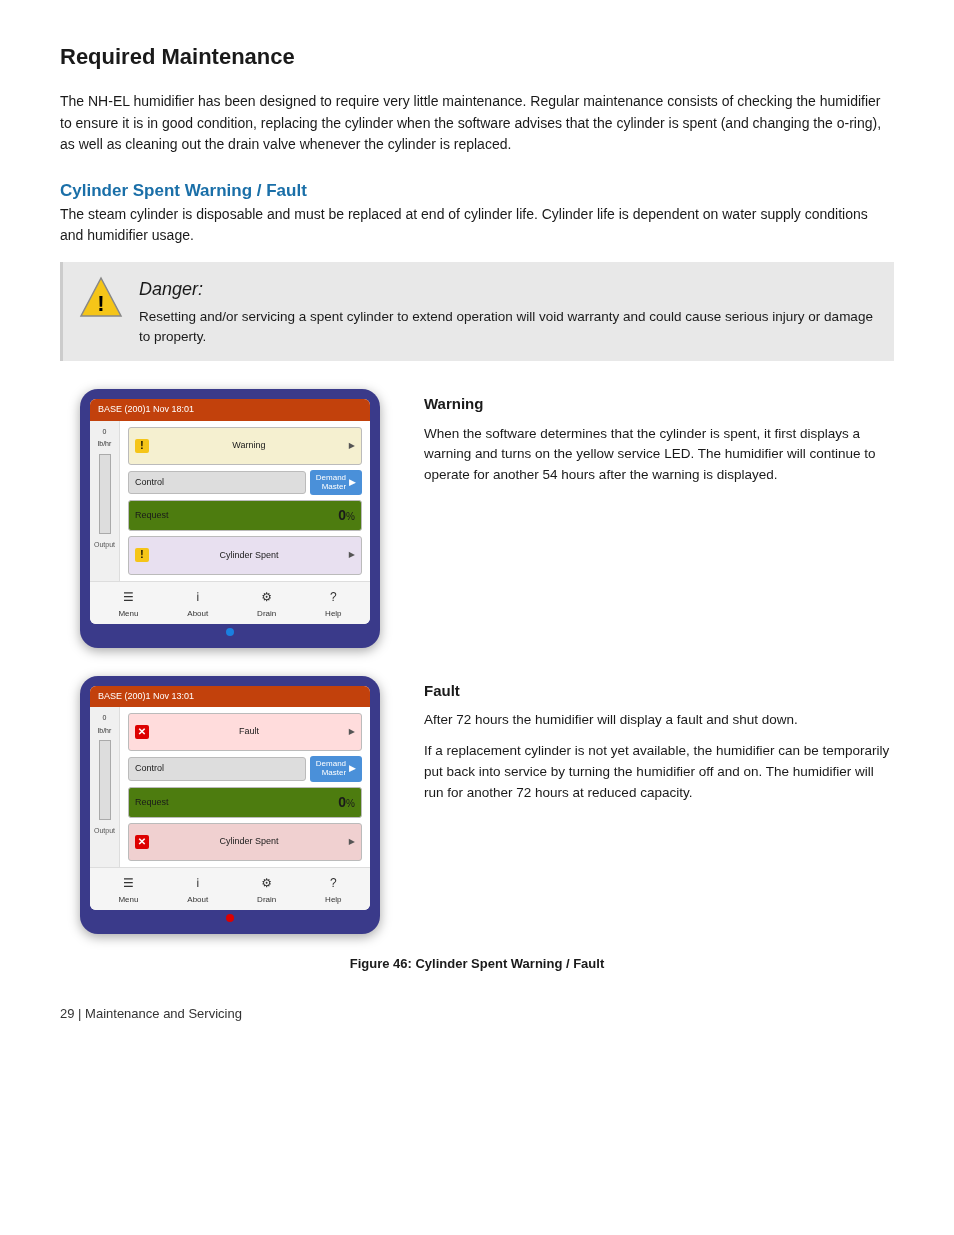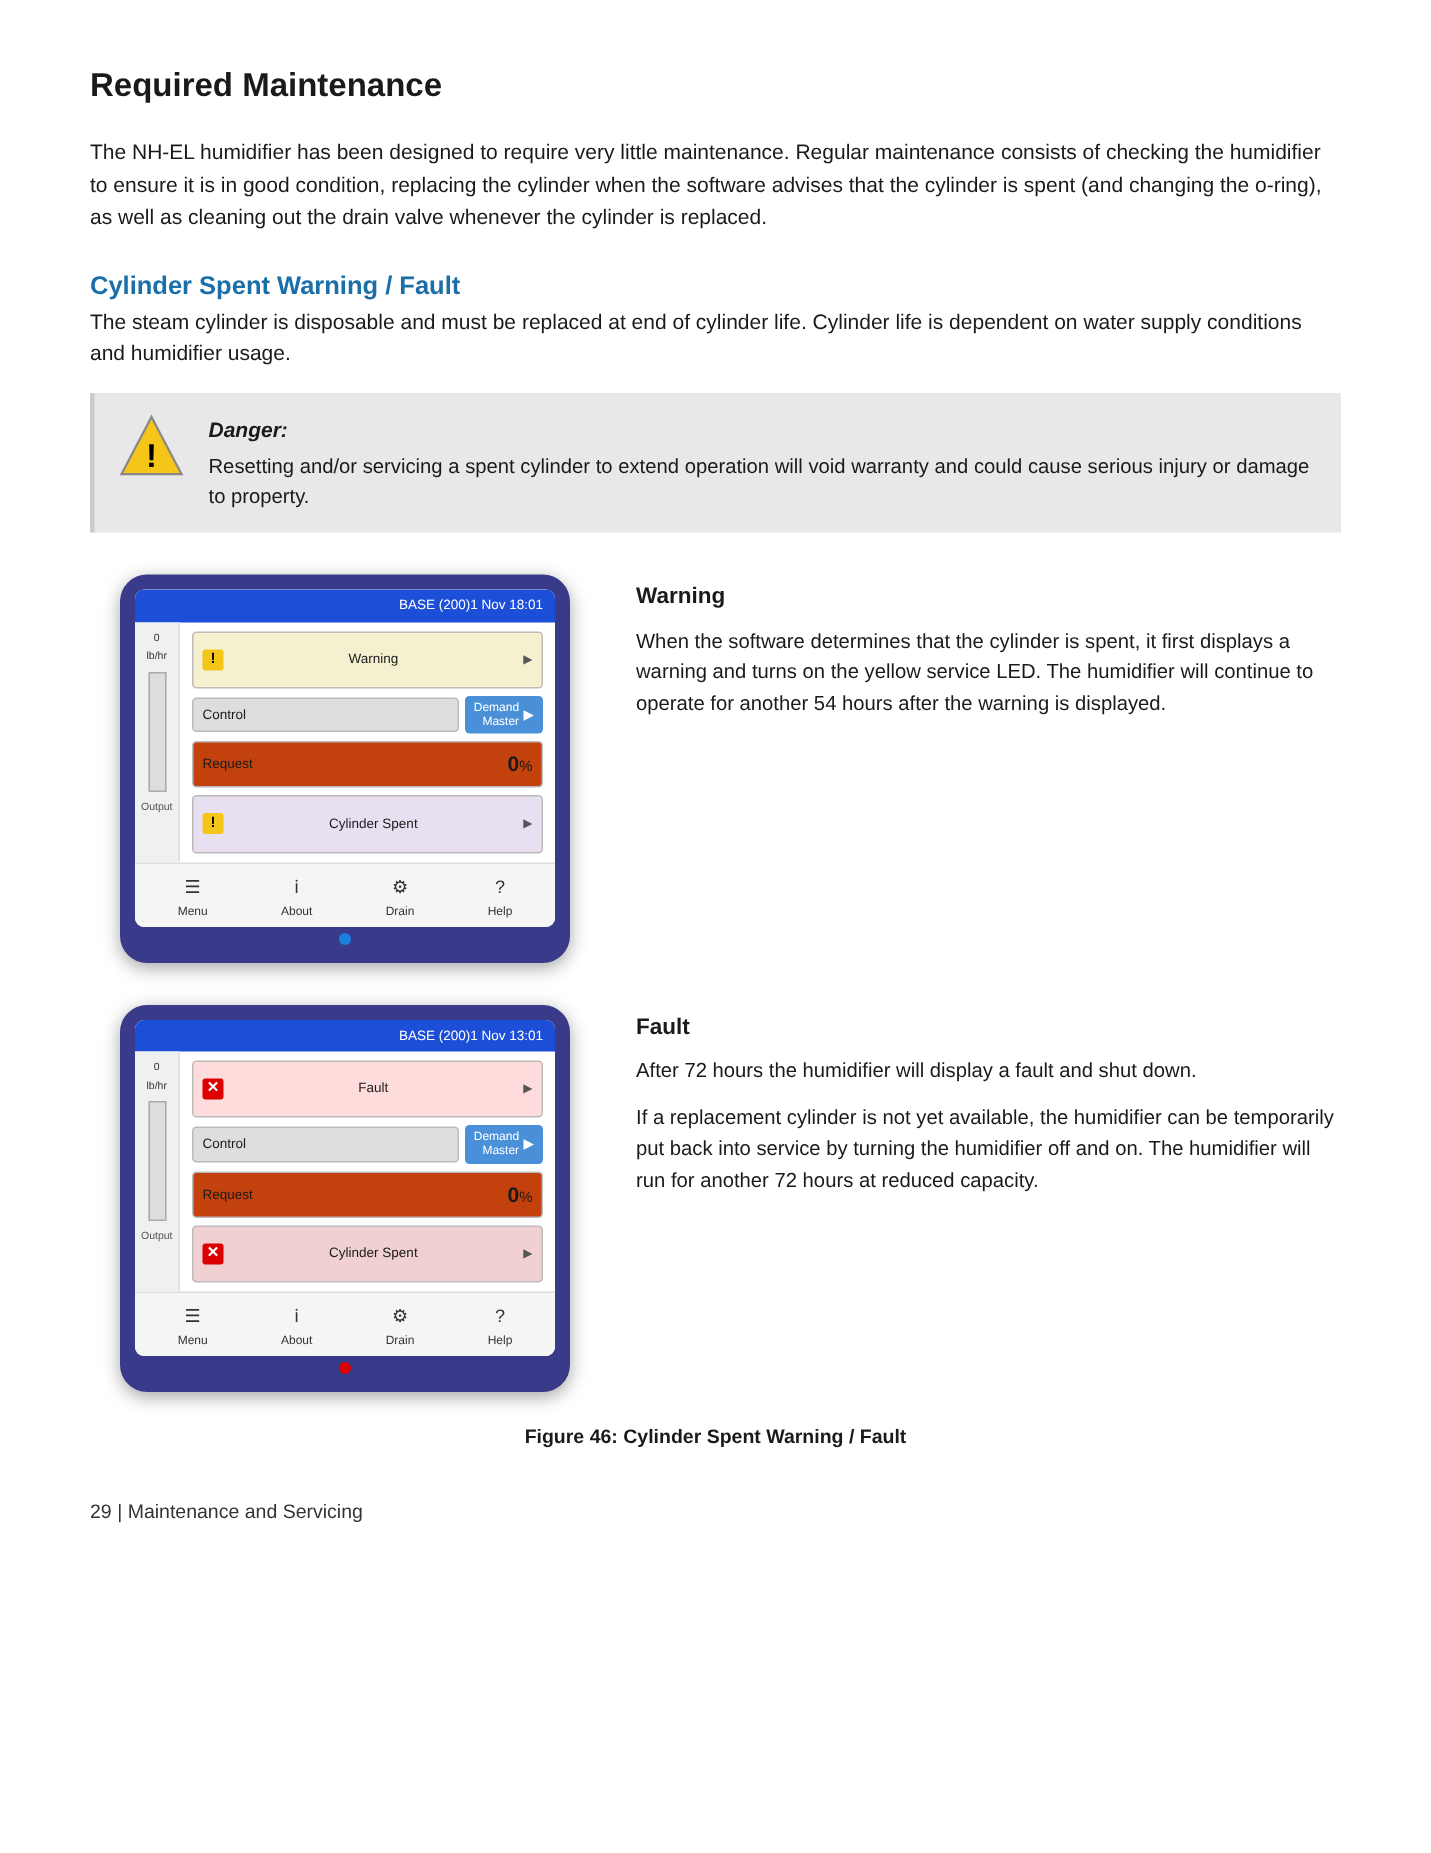--- a/index.html
+++ b/index.html
@@ -49,22 +49,22 @@
     }
 
     .danger-icon {
       flex-shrink: 0;
       width: 44px;
       height: 44px;
     }
 
     .danger-text strong {
       font-style: italic;
-      font-weight: bold;
-      font-size: 14px;
+      font-weight: normal;
+      font-size: 18px;
     }
 
     .danger-text p {
       font-size: 13.5px;
       margin-top: 4px;
     }
 
     .figures-area {
       display: flex;
       flex-direction: column;
@@ -96,24 +96,24 @@
     }
 
     .device-screen {
       background: #fff;
       border-radius: 6px;
       overflow: hidden;
       font-size: 10px;
     }
 
     .device-header {
-      background: #1d4ed8;
+      background: #c2410c;
       color: #fff;
       display: flex;
-      justify-content: flex-end;
+      justify-content: flex-start;
       padding: 4px 8px;
       font-size: 9px;
     }
 
     .device-body {
       display: flex;
       flex-direction: row;
       min-height: 160px;
     }
 
@@ -309,21 +309,21 @@
     .page-footer {
       margin-top: 30px;
       font-size: 13px;
       color: #333;
     }
 
     .request-row {
       display: flex;
       align-items: center;
       justify-content: space-between;
-      background: #c2410c;
+      background: #4d7c0f;
       border: 1px solid #bbb;
       border-radius: 3px;
       padding: 4px 6px;
       font-size: 9px;
     }
 
     .zero-percent {
       font-size: 14px;
       font-weight: bold;
     }

